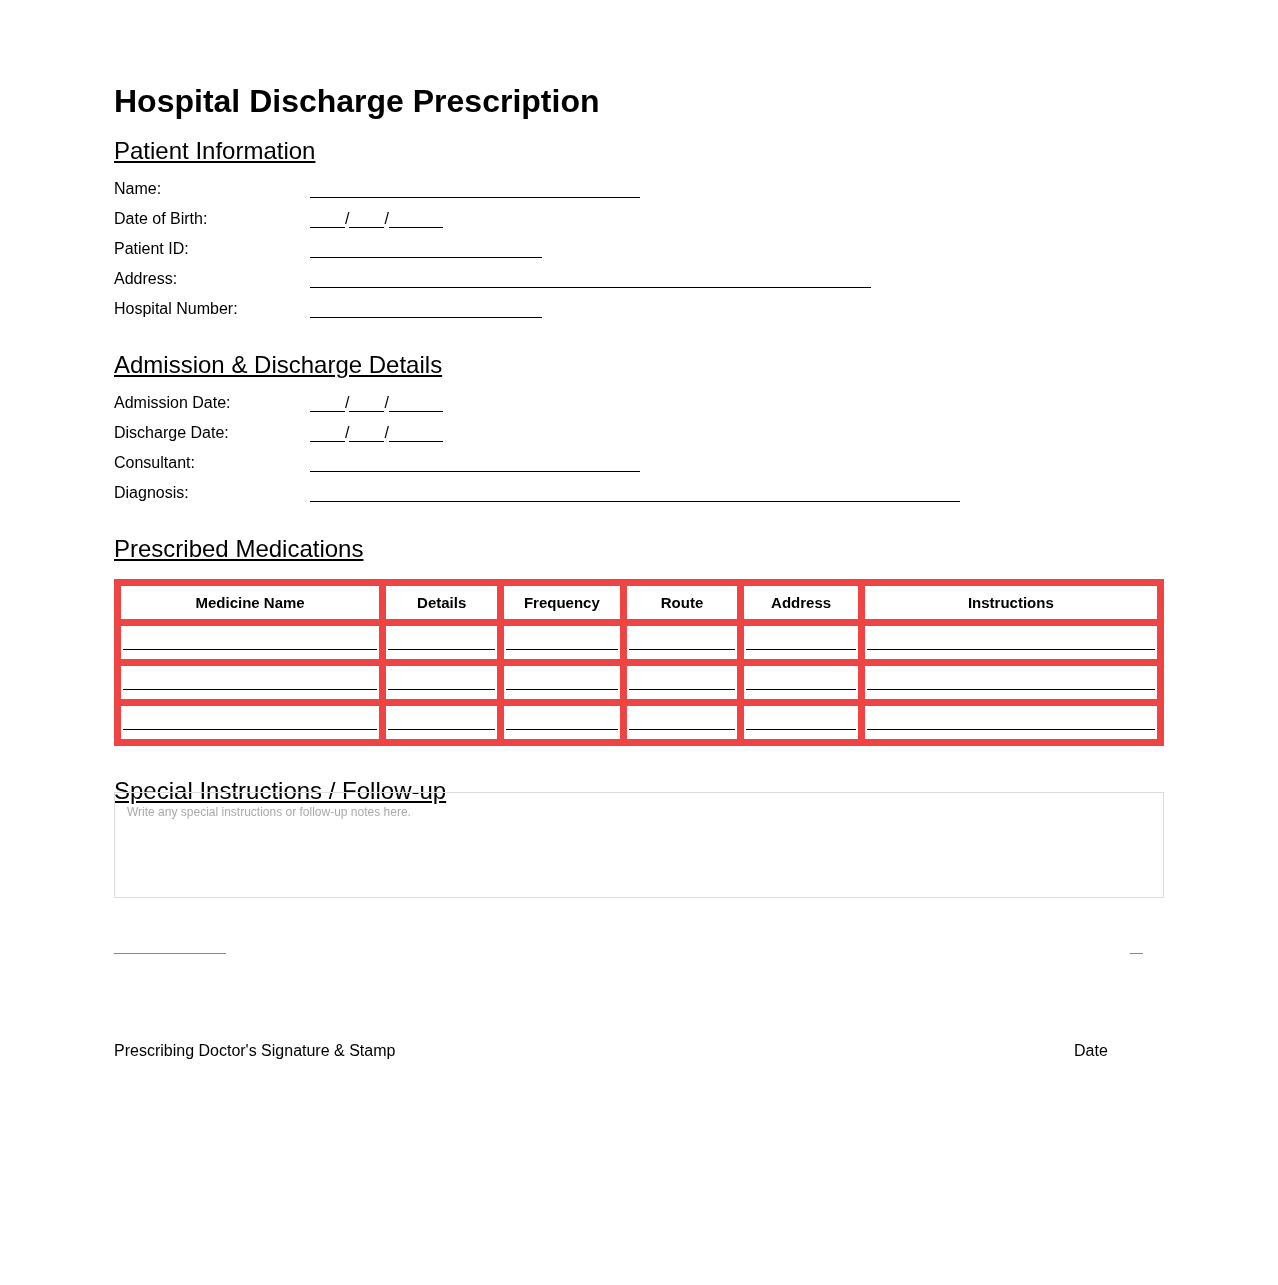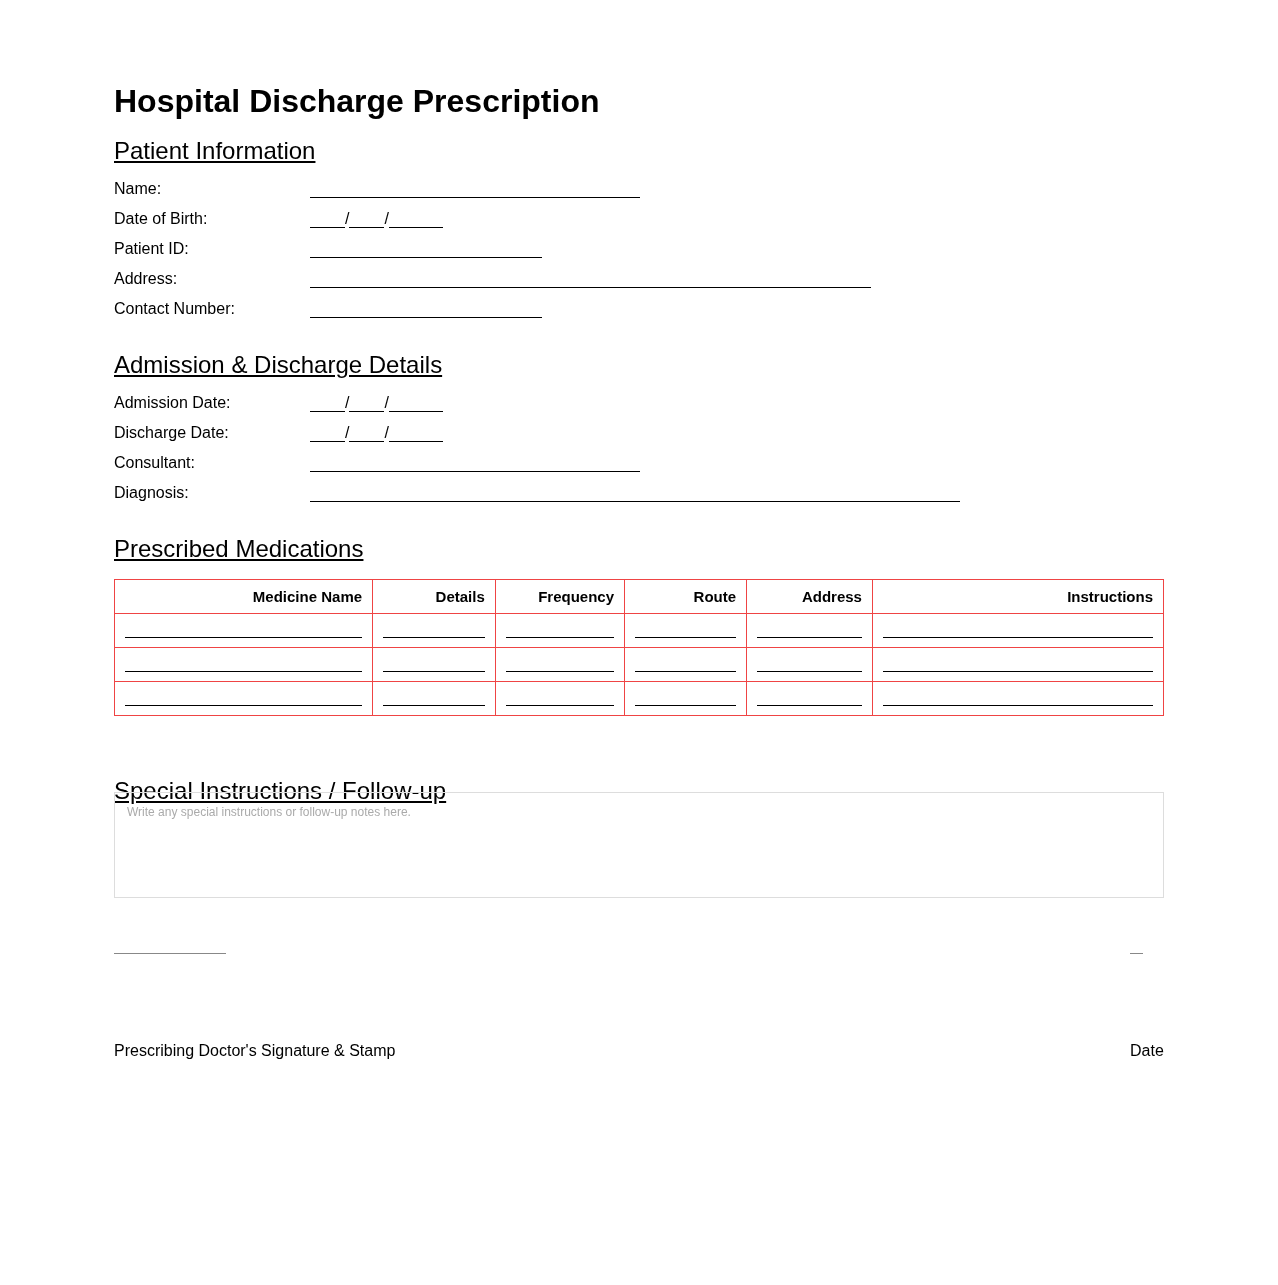--- a/index.html
+++ b/index.html
@@ -8,21 +8,21 @@
   .page { position: absolute; left: 114px; top: 0; width: 1050px; }
   h1 { position: absolute; top: 83px; left: 0; margin: 0; font-size: 32px; font-weight: bold; white-space: nowrap; }
   h2 { position: absolute; left: 0; margin: 0; font-size: 24px; font-weight: normal; white-space: nowrap; text-decoration: underline; }
   .row { position: absolute; left: 0; height: 24px; font-size: 16px; }
   .row .label { position: absolute; left: 0; top: 0; white-space: nowrap; }
   .row .line { position: absolute; left: 196px; top: 17px; height: 0; border-bottom: 1px solid #000; }
   .date { position: absolute; left: 196px; top: 0; white-space: nowrap; font-size: 16px; }
   .date .seg { display: inline-block; border-bottom: 1px solid #000; height: 17px; vertical-align: top; }
   .date .slash { display: inline-block; height: 17px; vertical-align: top; }
   table.meds { position: absolute; left: 0; top: 579px; border-collapse: collapse; font-size: 15px; }
-  table.meds th, table.meds td { border: 1px solid #ef4444; padding: 0 10px; height: 33px; text-align: right; vertical-align: middle; }
+  table.meds th, table.meds td { border: 7px solid #ef4444; padding: 0 2px; height: 33px; text-align: center; vertical-align: middle; }
   table.meds th { font-weight: bold; }
   table.meds td .ul { display: block; border-bottom: 1px solid #000; height: 0; margin-top: 14px; }
   .notes { position: absolute; left: 0; top: 792px; width: 1048px; height: 104px; border: 1px solid #dddddd; margin: 0; padding: 0; }
   .notes textarea { width: 100%; height: 100%; border: none; outline: none; resize: none; box-sizing: border-box;
                     padding: 12px 12px; font-family: "Liberation Sans", sans-serif; font-size: 12px; color: #000; background: transparent; }
   .notes textarea::placeholder { color: #aaaaaa; }
   .sig-line { position: absolute; top: 953px; height: 0; border-bottom: 1px solid #888; }
   .sig-label { position: absolute; top: 994px; font-size: 16px; white-space: nowrap; margin-top: 48px; }
 </style>
 </head>
@@ -45,21 +45,21 @@
   </div>
   <div class="row" style="top:240px">
     <span class="label">Patient ID:</span>
     <span class="line" style="width:232px"></span>
   </div>
   <div class="row" style="top:270px">
     <span class="label">Address:</span>
     <span class="line" style="width:561px"></span>
   </div>
   <div class="row" style="top:300px">
-    <span class="label">Contact Number:</span>
+    <span class="label">Hospital Number:</span>
     <span class="line" style="width:232px"></span>
   </div>
 
   <h2 style="top:351px">Admission &amp; Discharge Details</h2>
 
   <div class="row" style="top:394px">
     <span class="label">Admission Date:</span>
     <span class="date">
       <span class="seg" style="width:35px"></span><span class="slash">/</span><span class="seg" style="width:35px"></span><span class="slash">/</span><span class="seg" style="width:54px"></span>
     </span>
@@ -157,14 +157,14 @@
   </table>
 
   <h2 style="top:777px">Special Instructions / Follow-up</h2>
   <div class="notes">
     <textarea placeholder="Write any special instructions or follow-up notes here." style=""></textarea>
   </div>
 
   <div class="sig-line" style="left:0; width:112px;"></div>
   <div class="sig-line" style="left:1016px; width:13px;"></div>
   <div class="sig-label" style="left:0;">Prescribing Doctor's Signature &amp; Stamp</div>
-  <div class="sig-label" style="left:1016px;text-align:center;">Date</div>
+  <div class="sig-label" style="left:960px;text-align:center;">Date</div>
 </div>
 
 </body></html>

